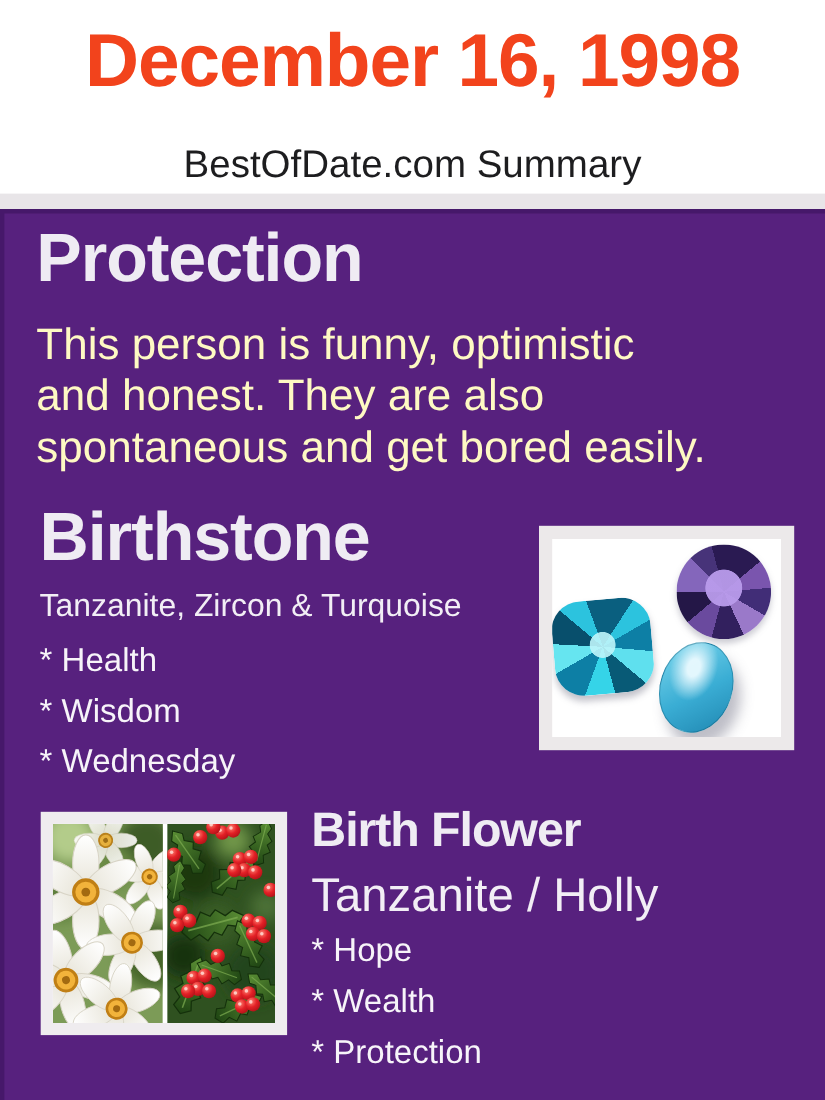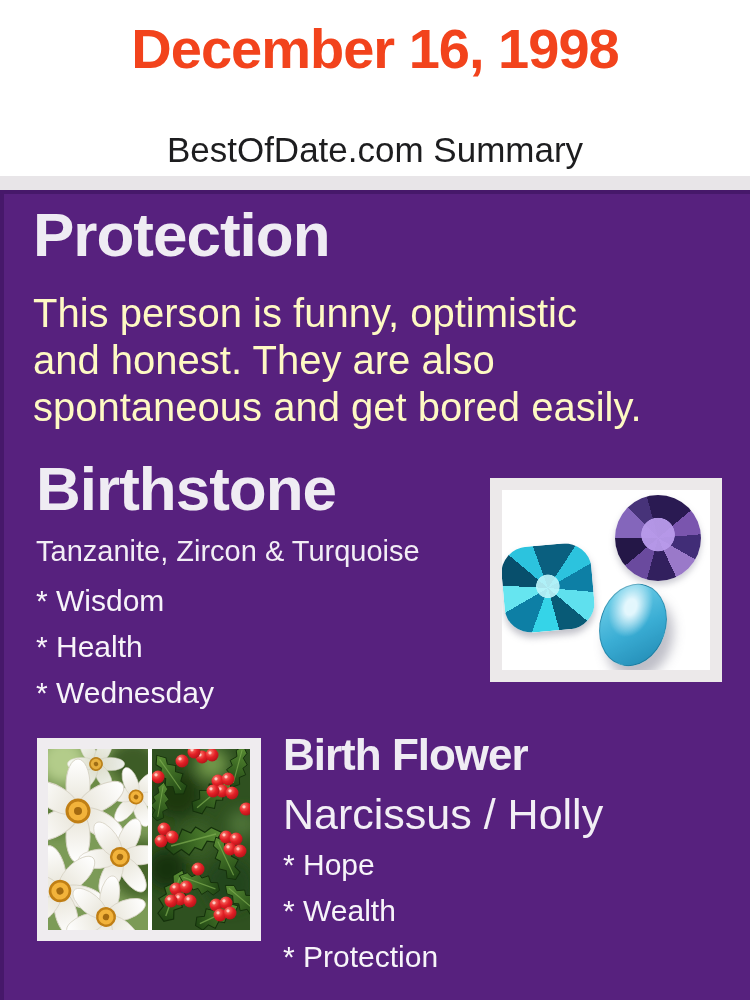--- a/index.html
+++ b/index.html
@@ -3,21 +3,21 @@
 <meta charset="utf-8">
 <style>
   * { margin:0; padding:0; box-sizing:border-box; }
   html,body { background:#ffffff; }
   body { font-family:"Liberation Sans", "DejaVu Sans", sans-serif; }
   .page { position:relative; width:750px; height:1000px; background:#ffffff; overflow:hidden; }
 
   
   .header { position:absolute; left:0; top:0; width:750px; height:176px; background:#ffffff; }
   .date-title { position:absolute; left:0; top:16px; width:750px; text-align:center;
-    font-size:56px; font-weight:bold; letter-spacing:-1px; color:#F2431C; }
+    font-size:68px; font-weight:bold; letter-spacing:-1px; color:#F2431C; }
   .site-name { position:absolute; left:0; top:86px; width:750px; text-align:center;
     font-size:35px; font-weight:normal; color:#1d1d1f;margin-top:44px; }
   .born-note { position:absolute; left:0; top:128px; width:750px; text-align:center;
     font-size:30px; color:#4A5B6C; }
   .divider { position:absolute; left:0; top:176px; width:750px; height:14px; background:#E8E5E8; }
 
   
   .panel { position:absolute; left:0; top:190px; width:750px; height:810px; background:#57217E;
     box-shadow: inset 4px 4px 0 rgba(30,5,55,.28); color:#F5F2F8; }
   .panel h2 { font-weight:bold; letter-spacing:-1px; color:#EFECF3; }
@@ -82,22 +82,22 @@
 
   <main class="panel">
 
     <h2 class="zodiac-sign">Protection</h2>
     <p class="zodiac-desc">This person is funny, optimistic and honest. They are also spontaneous and get bored easily.</p>
 
     <section>
       <h2 class="birthstone-heading">Birthstone</h2>
       <div class="birthstone-stones">Tanzanite, Zircon &amp; Turquoise</div>
       <ul class="traits birthstone-traits">
+        <li>* Health</li>
         <li>* Wisdom</li>
-        <li>* Health</li>
         <li>* Wednesday</li>
       </ul>
       <figure class="photo-frame gem-frame">
         <div class="photo-inner">
           <div class="gem gem-tanzanite"></div>
           <div class="gem gem-zircon"></div>
           <div class="gem gem-turquoise"></div>
         </div>
       </figure>
     </section>
@@ -211,21 +211,21 @@
             <use href="#bry" transform="translate(30,12)"></use>
               <use href="#bry" transform="translate(6,28)"></use>
               <use href="#bry" transform="translate(94,60)"></use>
               <use href="#bry" transform="translate(46,120)"></use>
           </svg>
 
         </div>
       </figure>
 
       <h2 class="flower-heading">Birth Flower</h2>
-      <div class="flower-names">Narcissus / Holly</div>
+      <div class="flower-names">Tanzanite / Holly</div>
       <ul class="traits flower-traits">
         <li>* Hope</li>
         <li>* Wealth</li>
         <li>* Protection</li>
       </ul>
     </section>
 
   </main>
 </div>
 

